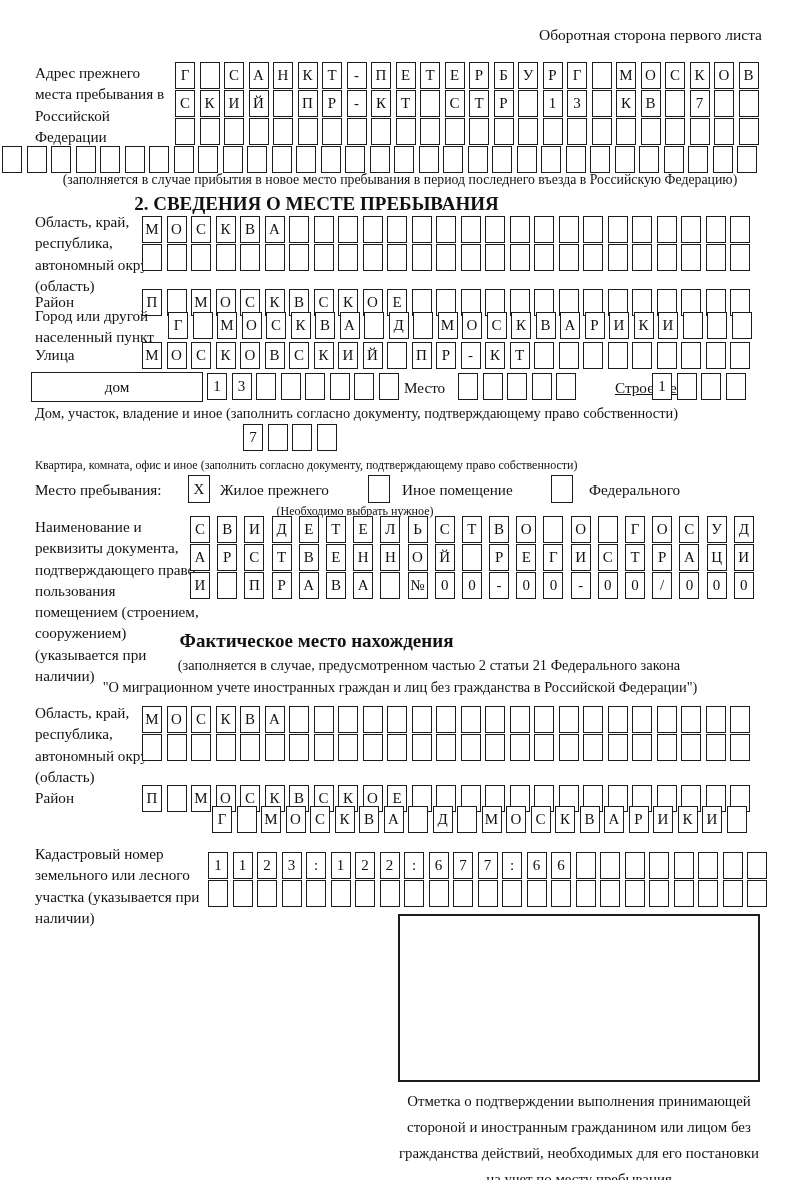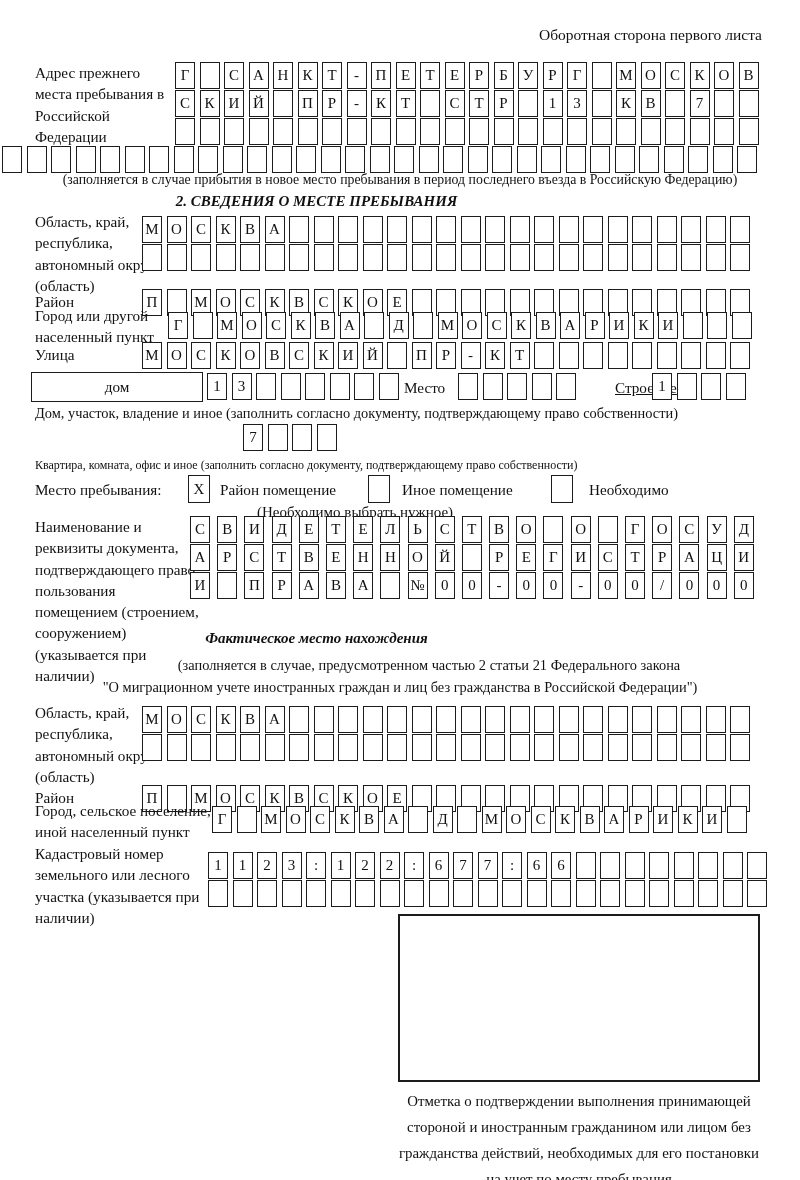--- a/index.html
+++ b/index.html
@@ -4,21 +4,21 @@
 <style>
   html,body{margin:0;padding:0;background:#fff;}
   .page{
     position:relative;width:800px;height:1180px;overflow:hidden;
     background:#fff;color:#000;
     font-family:"Liberation Serif","DejaVu Serif",serif;
   }
   .lbl{position:absolute;font-size:15.2px;line-height:1.4;color:#111;}
   .cap{position:absolute;font-size:13.8px;color:#111;}
   .cap-wide{left:0;width:800px;text-align:center;}
-  .title{position:absolute;left:0;width:633px;text-align:center;font-weight:bold;font-size:15px;color:#111;font-style:italic;}
+  .title{position:absolute;left:0;width:633px;text-align:center;font-weight:bold;font-size:19px;color:#111;}
   .boxrow{position:absolute;display:flex;gap:4.5px;}
   .boxrow.wide-gap{gap:7.2px;}
   .cb{
     box-sizing:border-box;flex:none;width:20px;height:27px;
     border:1.8px solid #1c1c1c;display:flex;align-items:center;justify-content:center;
     font-size:15px;color:#111;background:#fff;
   }
   .chk{
     position:absolute;box-sizing:border-box;width:22px;height:28px;
     border:1.8px solid #1c1c1c;display:flex;align-items:center;justify-content:center;
@@ -331,26 +331,26 @@
   <div class="boxrow" style="left:243px;top:424px;">
       <span class="cb">7</span>
       <span class="cb"></span>
       <span class="cb"></span>
       <span class="cb"></span>
     </div>
   <div class="cap" style="left:35px;top:458px;font-size:12px;">Квартира, комната, офис и иное (заполнить согласно документу, подтверждающему право собственности)</div>
 
   <div class="lbl" style="left:35px;top:479px;">Место пребывания:</div>
   <div class="chk" style="left:188px;top:475px;">X</div>
-  <div class="lbl" style="left:220px;top:479px;">Район помещение</div>
+  <div class="lbl" style="left:220px;top:479px;">Жилое прежнего</div>
   <div class="chk" style="left:368px;top:475px;"></div>
   <div class="lbl" style="left:402px;top:479px;">Иное помещение</div>
   <div class="chk" style="left:551px;top:475px;"></div>
-  <div class="lbl" style="left:589px;top:479px;">Необходимо</div>
-  <div class="cap" style="left:0px;top:504px;width:710px;text-align:center;font-size:15px;">(Необходимо выбрать нужное)</div>
+  <div class="lbl" style="left:589px;top:479px;">Федерального</div>
+  <div class="cap" style="left:0px;top:504px;width:710px;text-align:center;font-size:12px;">(Необходимо выбрать нужное)</div>
 
   <div class="lbl" style="left:35px;top:516px;width:165px;">Наименование и реквизиты документа, подтверждающего право пользования помещением (строением, сооружением) (указывается при наличии)</div>
   <div class="boxrow wide-gap" style="left:190px;top:516px;">
       <span class="cb">С</span>
       <span class="cb">В</span>
       <span class="cb">И</span>
       <span class="cb">Д</span>
       <span class="cb">Е</span>
       <span class="cb">Т</span>
       <span class="cb">Е</span>
@@ -498,21 +498,20 @@
       <span class="cb"></span>
       <span class="cb"></span>
       <span class="cb"></span>
       <span class="cb"></span>
       <span class="cb"></span>
       <span class="cb"></span>
       <span class="cb"></span>
       <span class="cb"></span>
     </div>
 
-  <div class="lbl" style="left:35px;top:800px;width:180px;">Город, сельское поселение, иной населенный пункт</div>
   <div class="boxrow" style="left:212px;top:806px;">
       <span class="cb">Г</span>
       <span class="cb"></span>
       <span class="cb">М</span>
       <span class="cb">О</span>
       <span class="cb">С</span>
       <span class="cb">К</span>
       <span class="cb">В</span>
       <span class="cb">А</span>
       <span class="cb"></span>

